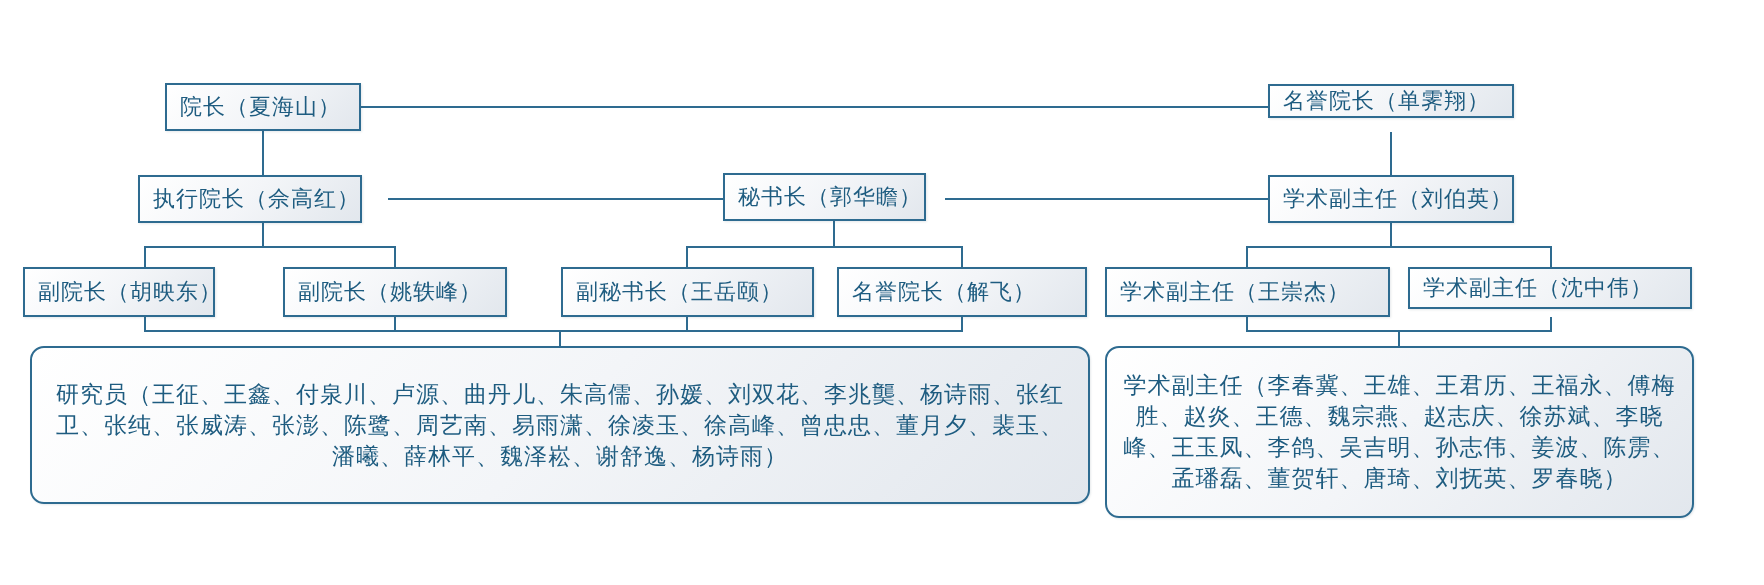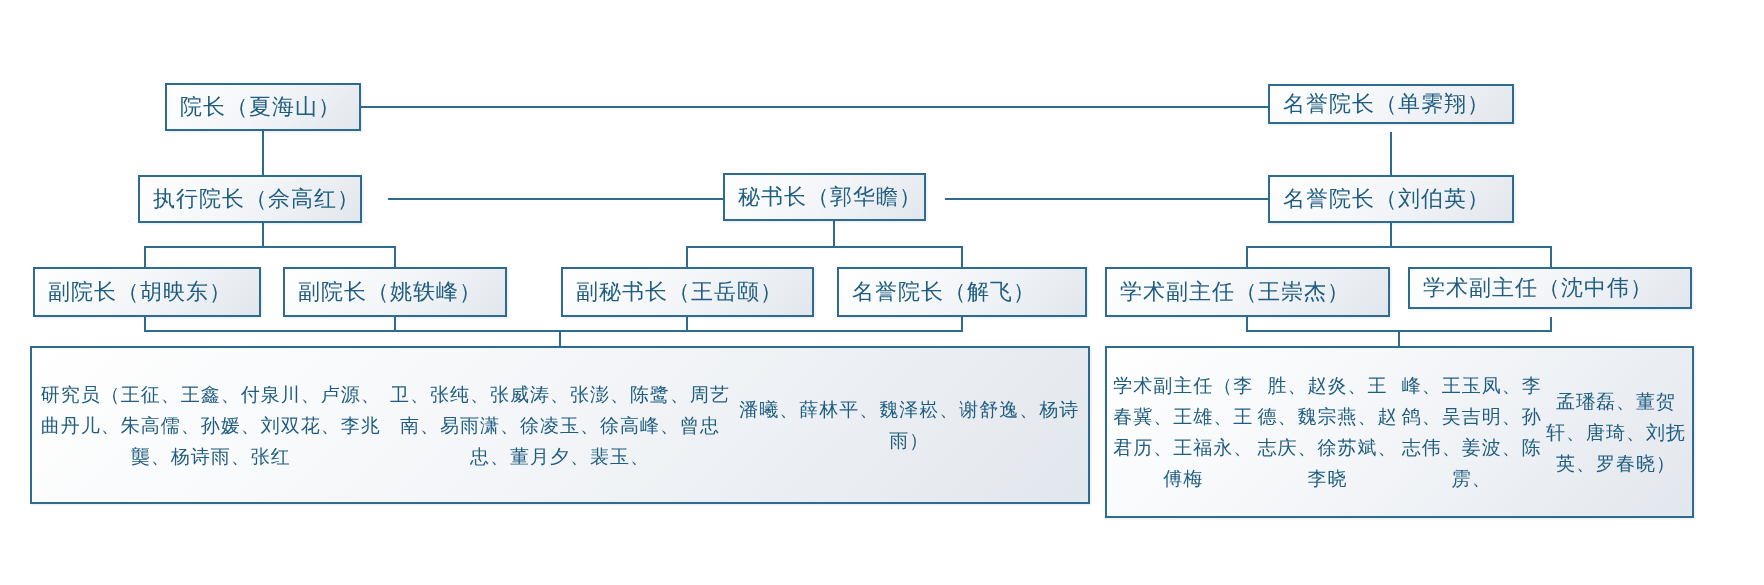--- a/index.html
+++ b/index.html
@@ -13,23 +13,23 @@
     background:linear-gradient(135deg,#ffffff 0%,#f3f5f8 50%,#e2e7ed 100%);
     color:#1e5c80;
     font-size:22px; letter-spacing:1px;
     display:flex; align-items:center;
     padding-left:13px;
     box-shadow:1px 1px 2px rgba(60,80,100,0.12);
     white-space:nowrap;
   }
   .bigbox {
     padding:0 4px;
-    font-size:19px; line-height:31px;
-    display:flex; flex-direction:row; justify-content:center;
-    text-align:center; white-space:normal;
+    font-size:23px; line-height:31px;
+    display:flex; flex-direction:column; justify-content:center;
+    text-align:center; white-space:normal;border-radius:14px;
   }
   .bigbox > div { width:100%; }
   .hline, .vline { position:absolute; background:#2e6b90; }
   .hline { height:2px; }
   .vline { width:2px; }
 </style>
 </head>
 <body>
 
 <div class="canvas">
@@ -64,35 +64,35 @@
   <div class="vline" style="left:559px;top:302px;height:16px"></div>
 
   <div class="vline" style="left:1246px;top:289px;height:15px"></div>
   <div class="vline" style="left:1550px;top:289px;height:15px"></div>
   <div class="hline" style="left:1246px;top:302px;width:306px"></div>
   <div class="vline" style="left:1398px;top:302px;height:16px"></div>
 
   <div class="node" style="left:165px;top:55px;width:196px;height:48px">
     <span>院长（夏海山）</span>
   </div>
-  <div class="node" style="left:1268px;top:56px;width:246px;height:40px">
+  <div class="node" style="left:1268px;top:56px;width:246px;height:34px">
     <span>名誉院长（单霁翔）</span>
   </div>
 
   <div class="node" style="left:138px;top:147px;width:224px;height:48px">
     <span>执行院长（佘高红）</span>
   </div>
   <div class="node" style="left:723px;top:145px;width:203px;height:48px">
     <span>秘书长（郭华瞻）</span>
   </div>
   <div class="node" style="left:1268px;top:147px;width:246px;height:48px">
-    <span>名誉院长（刘伯英）</span>
+    <span>学术副主任（刘伯英）</span>
   </div>
 
-  <div class="node" style="left:33px;top:239px;width:228px;height:50px">
+  <div class="node" style="left:23px;top:239px;width:192px;height:50px">
     <span>副院长（胡映东）</span>
   </div>
   <div class="node" style="left:283px;top:239px;width:224px;height:50px">
     <span>副院长（姚轶峰）</span>
   </div>
   <div class="node" style="left:561px;top:239px;width:253px;height:50px">
     <span>副秘书长（王岳颐）</span>
   </div>
   <div class="node" style="left:837px;top:239px;width:250px;height:50px">
     <span>名誉院长（解飞）</span>

